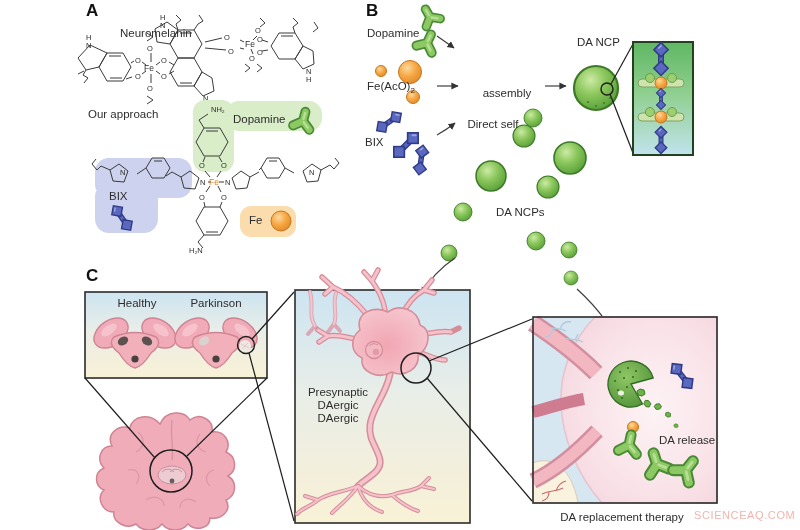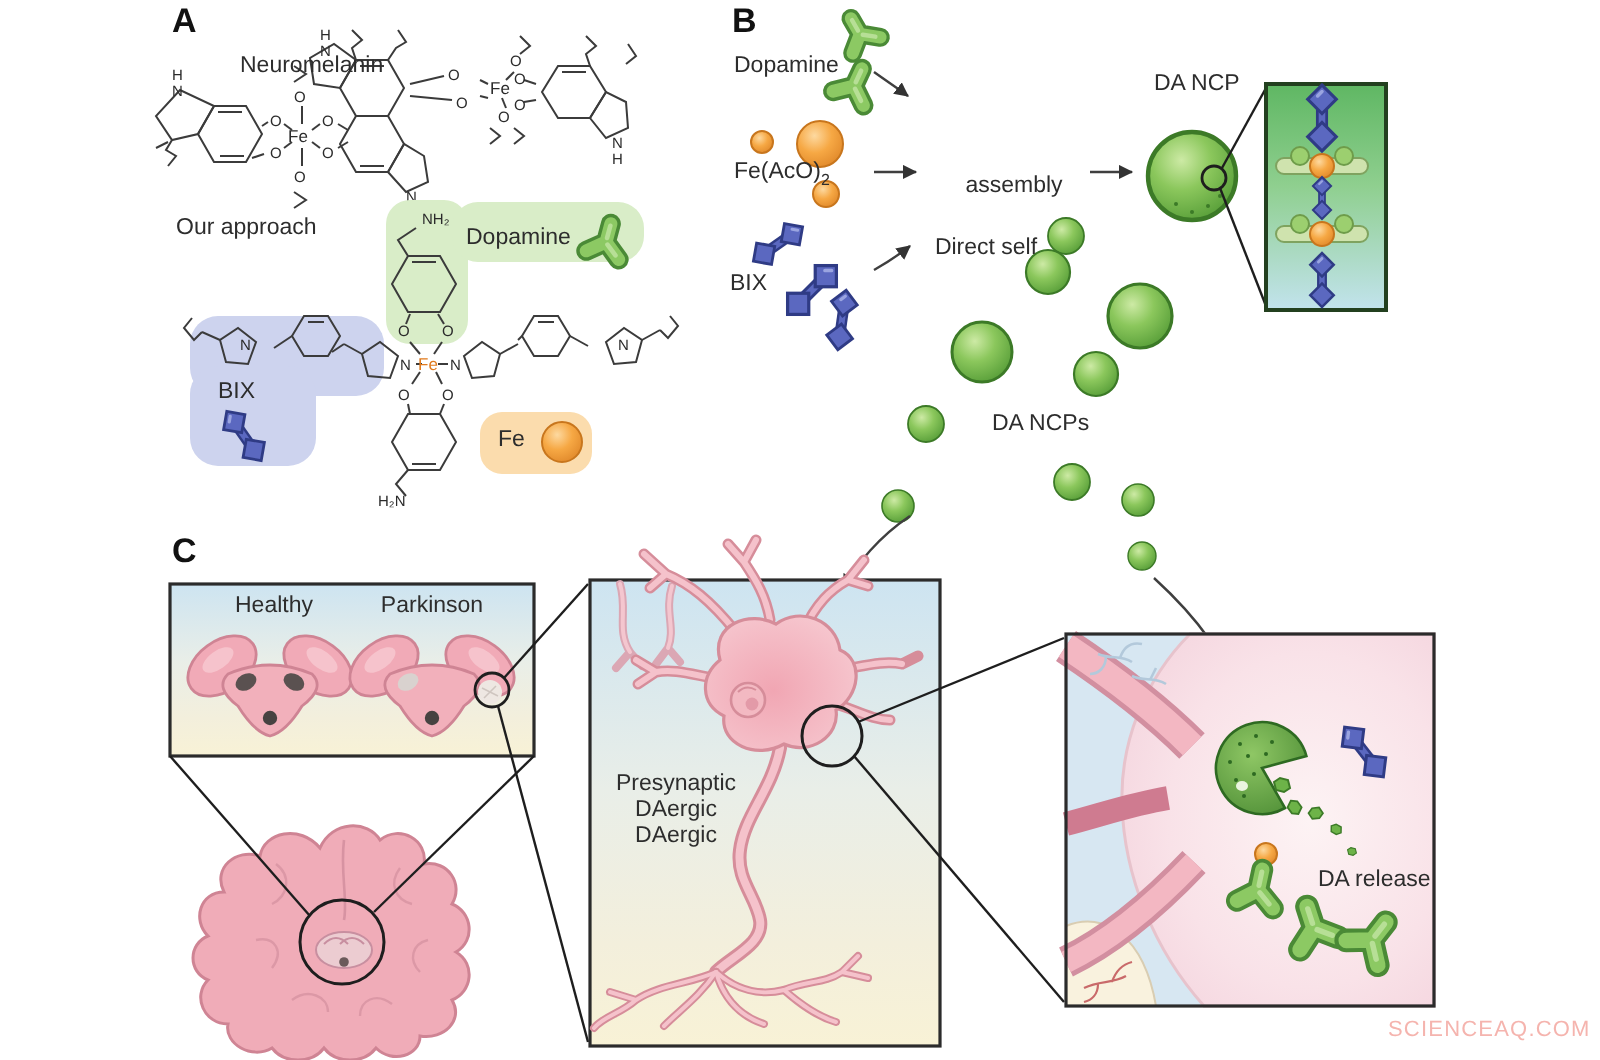--- a/index.html
+++ b/index.html
@@ -429,15 +429,16 @@
 <div class="lbl" style="left:577px;top:36px;">DA NCP</div>
 <div class="lbl" style="left:496px;top:206px;">DA NCPs</div>
 
 <div class="panel" style="left:86px;top:266px;">C</div>
 <div class="lbl ctr" style="left:97px;top:297px;width:80px;">Healthy</div>
 <div class="lbl ctr" style="left:176px;top:297px;width:80px;">Parkinson</div>
 <div class="lbl ctr" style="left:298px;top:386px;width:80px;">Presynaptic</div>
 <div class="lbl ctr" style="left:298px;top:399px;width:80px;">DAergic</div>
 <div class="lbl ctr" style="left:298px;top:412px;width:80px;">DAergic</div>
 <div class="lbl" style="left:659px;top:434px;">DA release</div>
+<div class="lbl ctr" style="left:552px;top:511px;width:140px;">DA replacement therapy</div>
 <div id="wm" style="left:694px;top:509px;">SCIENCEAQ.COM</div>
 
 </div>
 
 </body></html>

